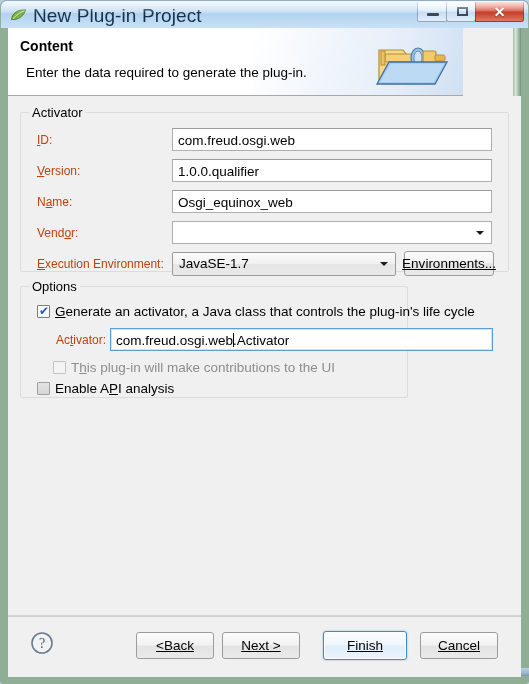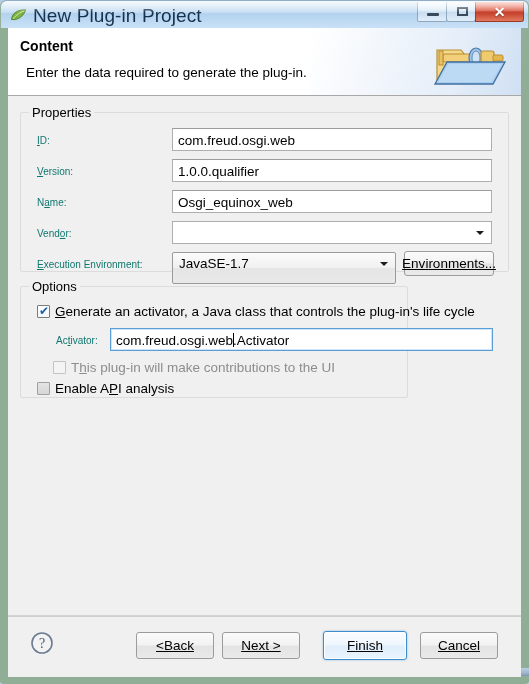--- a/index.html
+++ b/index.html
@@ -118,21 +118,21 @@
     font-size: 14px; font-weight: bold;
     text-align: center; line-height: 18px;
     text-shadow: 0 1px 1px rgba(0,0,0,.45);
     font-family: "Liberation Sans", sans-serif;
   }
 
   
   .header {
     position: absolute;
     left: 8px; top: 28px;
-    width: 513px; height: 68px;
+    width: 455px; height: 68px;
     background: #ffffff;
     border-bottom: 1px solid #a8a8a8;
     box-sizing: border-box;
     overflow: hidden;
   }
   .header-title {
     position: absolute; left: 12px; top: 10px;
     font-size: 14px; font-weight: bold; color: #000000;
   }
   .header-desc {
@@ -168,22 +168,22 @@
     font-size: 13px;
     color: #000000;
     white-space: nowrap;
   }
   #group-properties { left: 12px; top: 16px; width: 489px; height: 160px; }
   #group-options    { left: 12px; top: 190px; width: 388px; height: 112px; }
 
   
   .field-label {
     position: absolute;
-    font-size: 10px;
-    color: #0f766e;
+    font-size: 12px;
+    color: #c2410c;
     white-space: nowrap;
     line-height: 17px;
   }
   .mn { text-decoration: underline; text-underline-offset: 1px; }
 
   .textbox {
     position: absolute;
     box-sizing: border-box;
     background: #ffffff;
     border: 1px solid #aeaeae;
@@ -222,21 +222,21 @@
     width: 0; height: 0;
     border-left: 4px solid transparent;
     border-right: 4px solid transparent;
     border-top: 4px solid #1c1c1c;
   }
 
   
   .combo {
     position: absolute;
     box-sizing: border-box;
-    height: 32px;
+    height: 24px;
     border: 1px solid #9a9a9a;
     background: linear-gradient(to bottom, #fbfbfb 0%, #f1f1f1 48%, #e5e5e5 52%, #e9e9e9 100%);
     border-radius: 2px;
   }
   .combo .combo-text {
     position: absolute; left: 6px; top: 3px;
     font-size: 13.5px; color: #000;
   }
   .combo .combo-btn {
     position: absolute; right: 1px; top: 1px;
@@ -376,21 +376,21 @@
 
         <path d="M4 50 L16 28 L74 28 L62 50 Z" fill="#a8cdf0" stroke="#3f6f9e" stroke-width="1.3"></path>
         <path d="M7 48 L17.5 30 L71 30 L60.5 48 Z" fill="#c4ddf6" opacity=".75"></path>
       </svg>
     </span>
   </div>
 
   <div class="content">
 
     <div class="group" id="group-properties">
-      <span class="group-title">Properties</span>
+      <span class="group-title">Activator</span>
 
       <span class="field-label" style="left:16px; top:19px;"><span class="mn">I</span><span>D:</span></span>
       <div class="textbox" style="left:151px; top:15px; width:320px;">com.freud.osgi.web</div>
 
       <span class="field-label" style="left:16px; top:50px;"><span class="mn">V</span><span>ersion:</span></span>
       <div class="textbox" style="left:151px; top:46px; width:320px;">1.0.0.qualifier</div>
 
       <span class="field-label" style="left:16px; top:81px;"><span>N</span><span class="mn">a</span><span>me:</span></span>
       <div class="textbox" style="left:151px; top:77px; width:320px;">Osgi_equinox_web</div>
 

